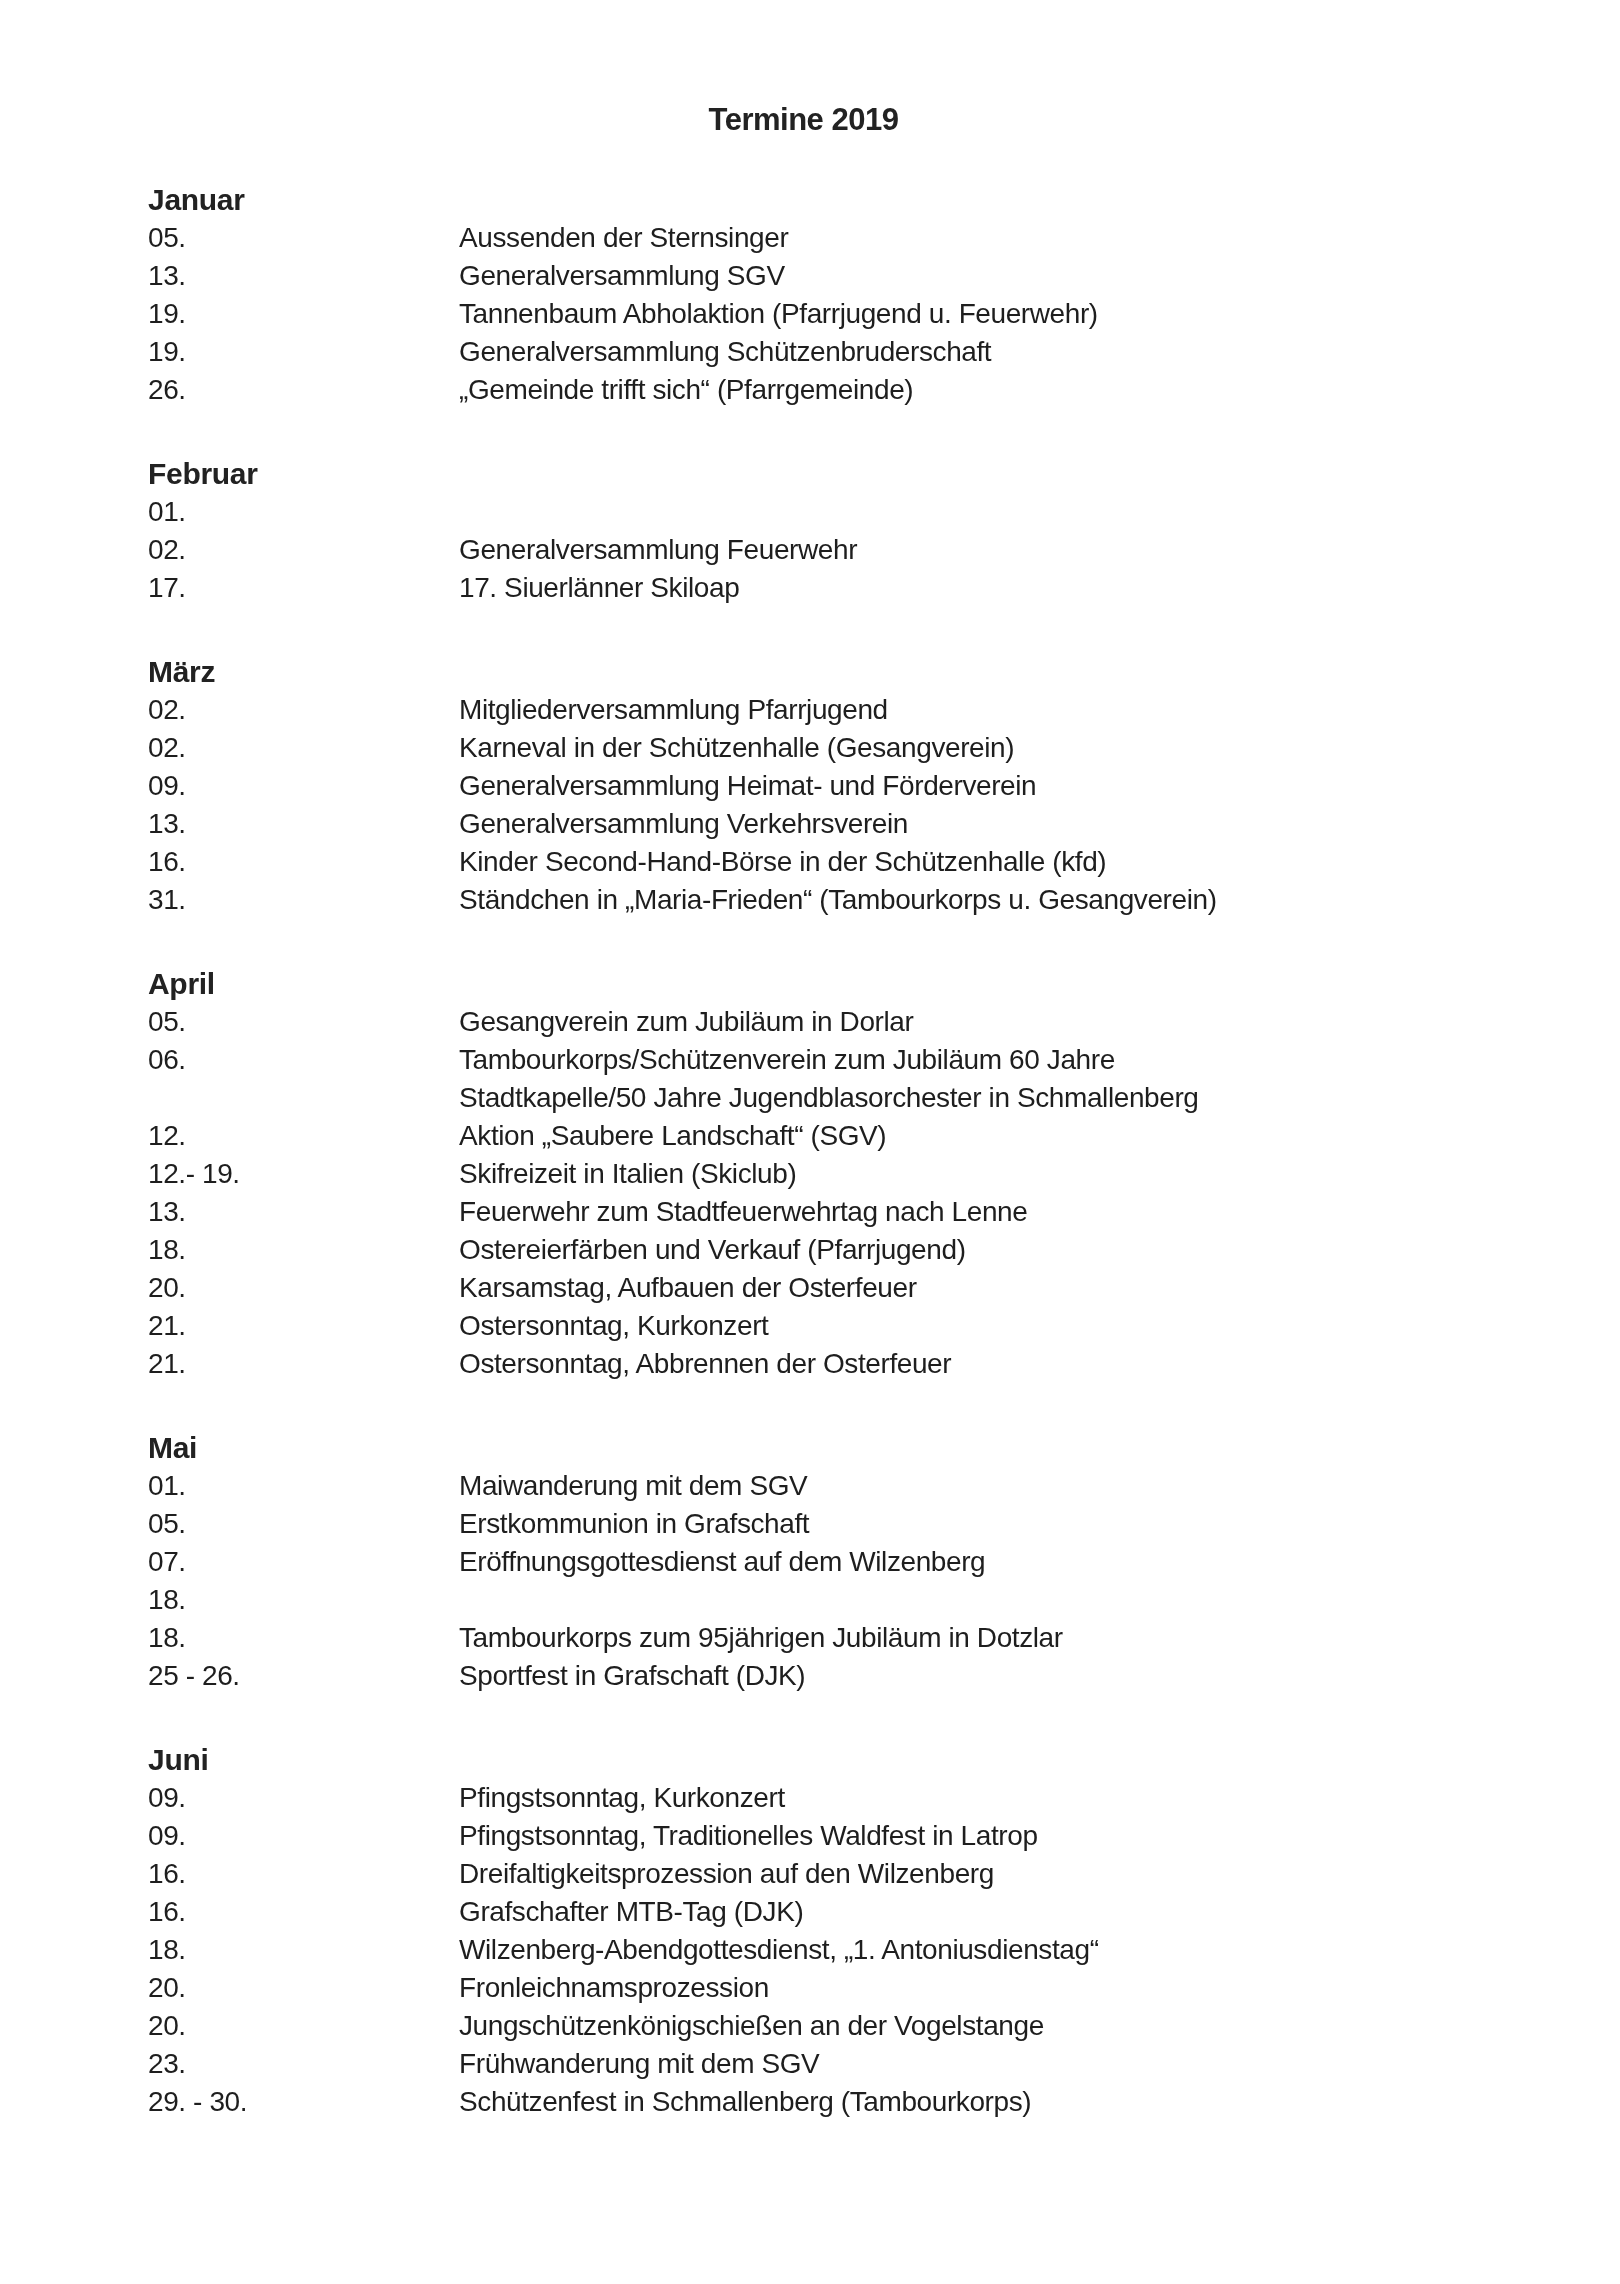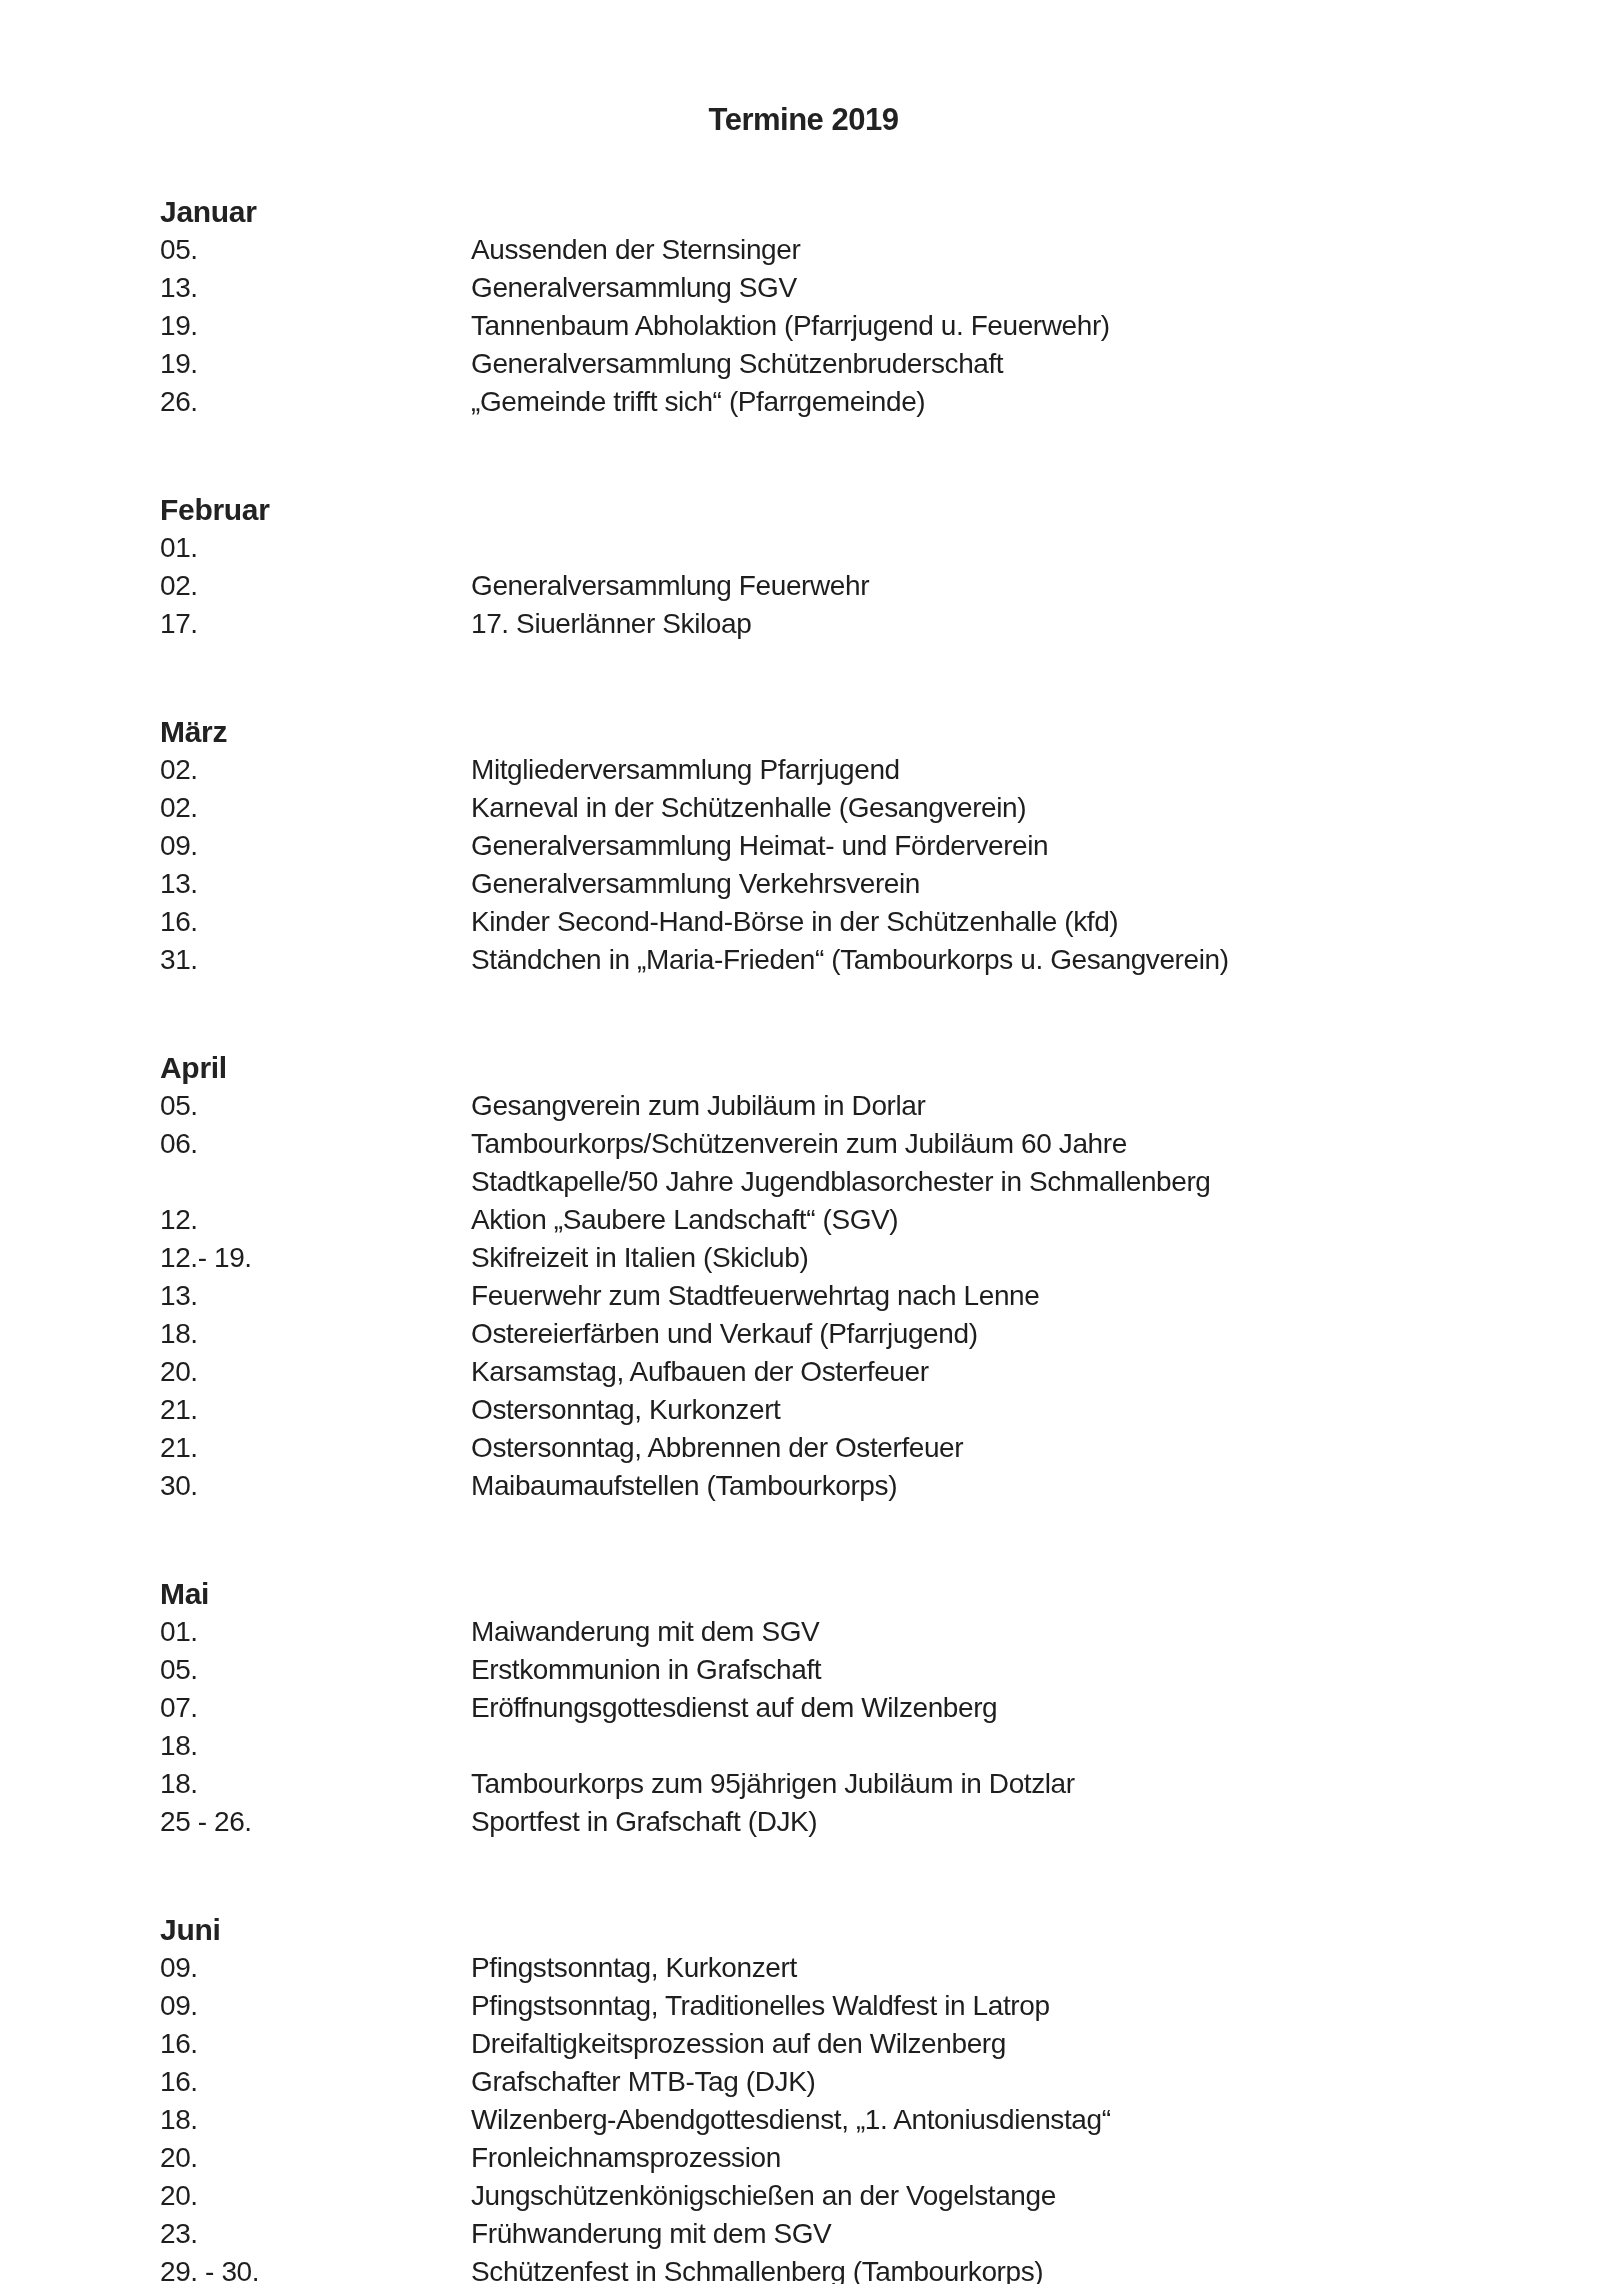--- a/index.html
+++ b/index.html
@@ -14,21 +14,21 @@
   }
   .content { position: absolute; left: 144px; top: 177px; width: 1274px; }
   .month {
     font-weight: bold; font-size: 30px; line-height: 38px; height: 38px;
     color: #222; letter-spacing: -0.3px;
   }
   .row { display: flex; font-size: 28px; line-height: 38px; letter-spacing: -0.4px; }
   .date { width: 311px; flex: none; }
   .desc { flex: 1; }
   .gap { height: 38px; }
-  .section { margin: 16px; }
+  .section { margin: 4px; }
 </style>
 </head>
 <body>
 
 <div class="page">
   <div class="title">Termine 2019</div>
   <div class="content" id="content">
       <div class="section">
         <div class="month">Januar</div>
         <div class="row">
@@ -131,24 +131,20 @@
           <div class="desc">Karsamstag, Aufbauen der Osterfeuer</div>
         </div>
         <div class="row">
           <div class="date">21.</div>
           <div class="desc">Ostersonntag, Kurkonzert</div>
         </div>
         <div class="row">
           <div class="date">21.</div>
           <div class="desc">Ostersonntag, Abbrennen der Osterfeuer</div>
         </div>
-        <div class="row">
-          <div class="date">30.</div>
-          <div class="desc">Maibaumaufstellen (Tambourkorps)</div>
-        </div>
       </div>
       <div class="gap"></div>
       <div class="section">
         <div class="month">Mai</div>
         <div class="row">
           <div class="date">01.</div>
           <div class="desc">Maiwanderung mit dem SGV</div>
         </div>
         <div class="row">
           <div class="date">05.</div>

